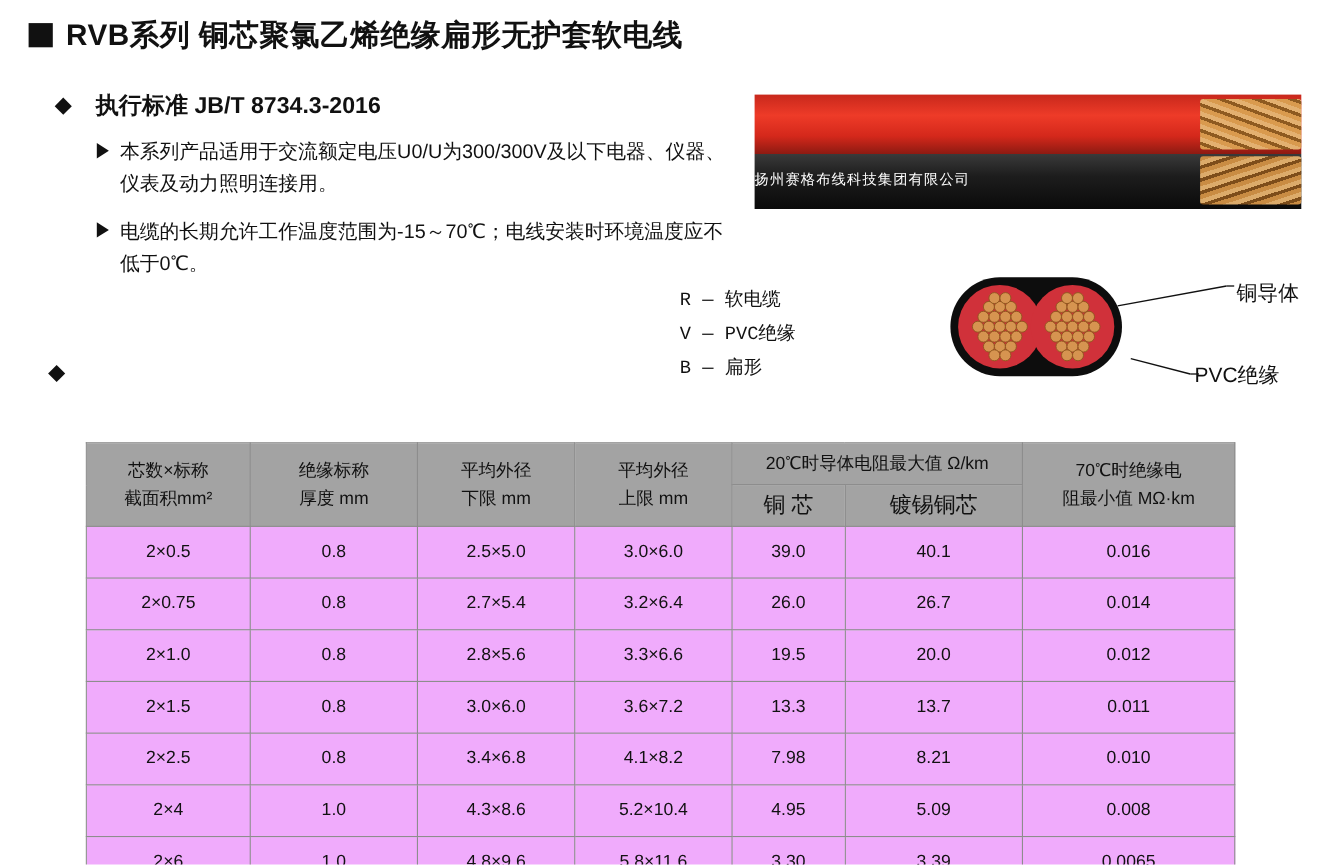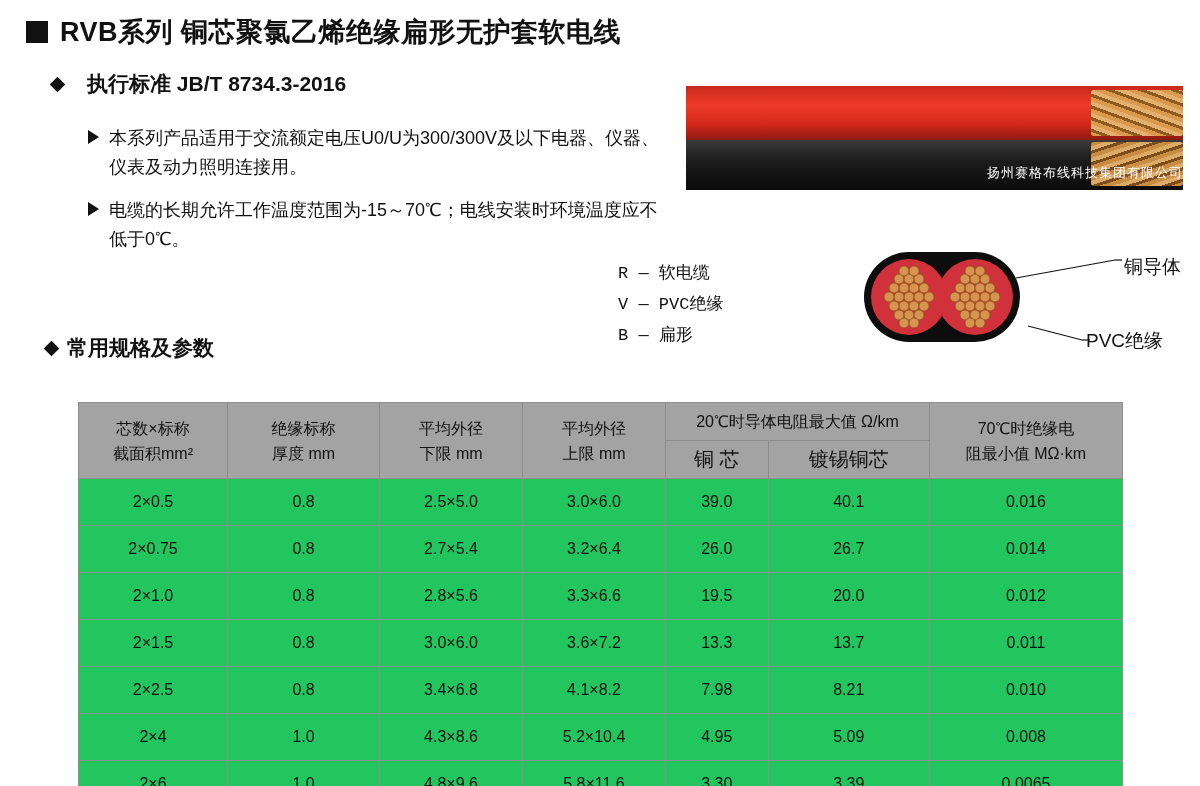--- a/index.html
+++ b/index.html
@@ -50,21 +50,21 @@
     font-weight: bold;
     color: #111111;
   }
   .diamond {
     display: inline-block;
     width: 11px;
     height: 11px;
     background: #111111;
     transform: rotate(45deg);
   }
-  #sec-standard { left: 52px; top: 70px; gap: 24px; }
+  #sec-standard { left: 52px; top: 82px; gap: 24px; }
   #sec-spec { left: 46px; top: 334px; }
 
   
   .bullets {
     position: absolute;
     left: 88px;
     top: 124px;
     width: 580px;
   }
   .bullet {
@@ -115,23 +115,23 @@
     background: linear-gradient(to bottom, #c8281c 0%, #ee3b28 35%, #d4281b 70%, #8d1a12 100%);
   }
   .photo .black-band {
     position: absolute;
     left: 0; top: 54px;
     width: 100%; height: 50px;
     background: linear-gradient(to bottom, #3a3a3a 0%, #1d1d1d 40%, #0a0a0a 100%);
   }
   .photo .watermark {
     position: absolute;
-    left: 0; top: 78px;
+    left: 0; top: 68px;
     width: 100%;
-    text-align: right;
+    text-align: left;
     color: #ffffff;
     font-size: 13px;
     letter-spacing: 1px;
   }
   .photo .copper-top {
     position: absolute;
     right: 0; top: 4px;
     width: 92px; height: 46px;
     background:
       repeating-linear-gradient(20deg, #d99a4e 0 4px, #8e5a20 4px 7px, #e3b070 7px 11px);
@@ -187,21 +187,21 @@
     vertical-align: middle;
   }
   table.spec thead th {
     background: #a3a3a3;
     font-weight: normal;
     padding: 6px 4px;
     line-height: 25px;
   }
   table.spec tbody td {
     height: 42px;
-    background: #22c55e;
+    background: #f0abfc;
     padding: 2px 4px;
   }
   .hdr-sub { font-size: 20px; }
 </style>
 </head>
 <body>
 
 <div class="title-row">
   <span class="title-marker"></span>
   <span class="title-text">RVB系列 铜芯聚氯乙烯绝缘扁形无护套软电线</span>
@@ -305,21 +305,20 @@
   <line x1="156" y1="48" x2="255" y2="30" stroke="#111111" stroke-width="1.2"></line>
   <line x1="255" y1="30" x2="262" y2="30" stroke="#111111" stroke-width="1.2"></line>
   <line x1="168" y1="96" x2="222" y2="110" stroke="#111111" stroke-width="1.2"></line>
   <line x1="222" y1="110" x2="230" y2="110" stroke="#111111" stroke-width="1.2"></line>
 </svg>
 <div class="lead-label" id="label-copper">铜导体</div>
 <div class="lead-label" id="label-pvc">PVC绝缘</div>
 
 <div class="section-head" id="sec-spec">
   <span class="diamond"></span>
-  <span>常用规格及参数</span>
 </div>
 
 <table class="spec">
   <thead>
     <tr>
       <th rowspan="2" style="width:140px">
         <div>芯数×标称</div>
         <div>截面积mm²</div>
       </th>
       <th rowspan="2" style="width:143px">

